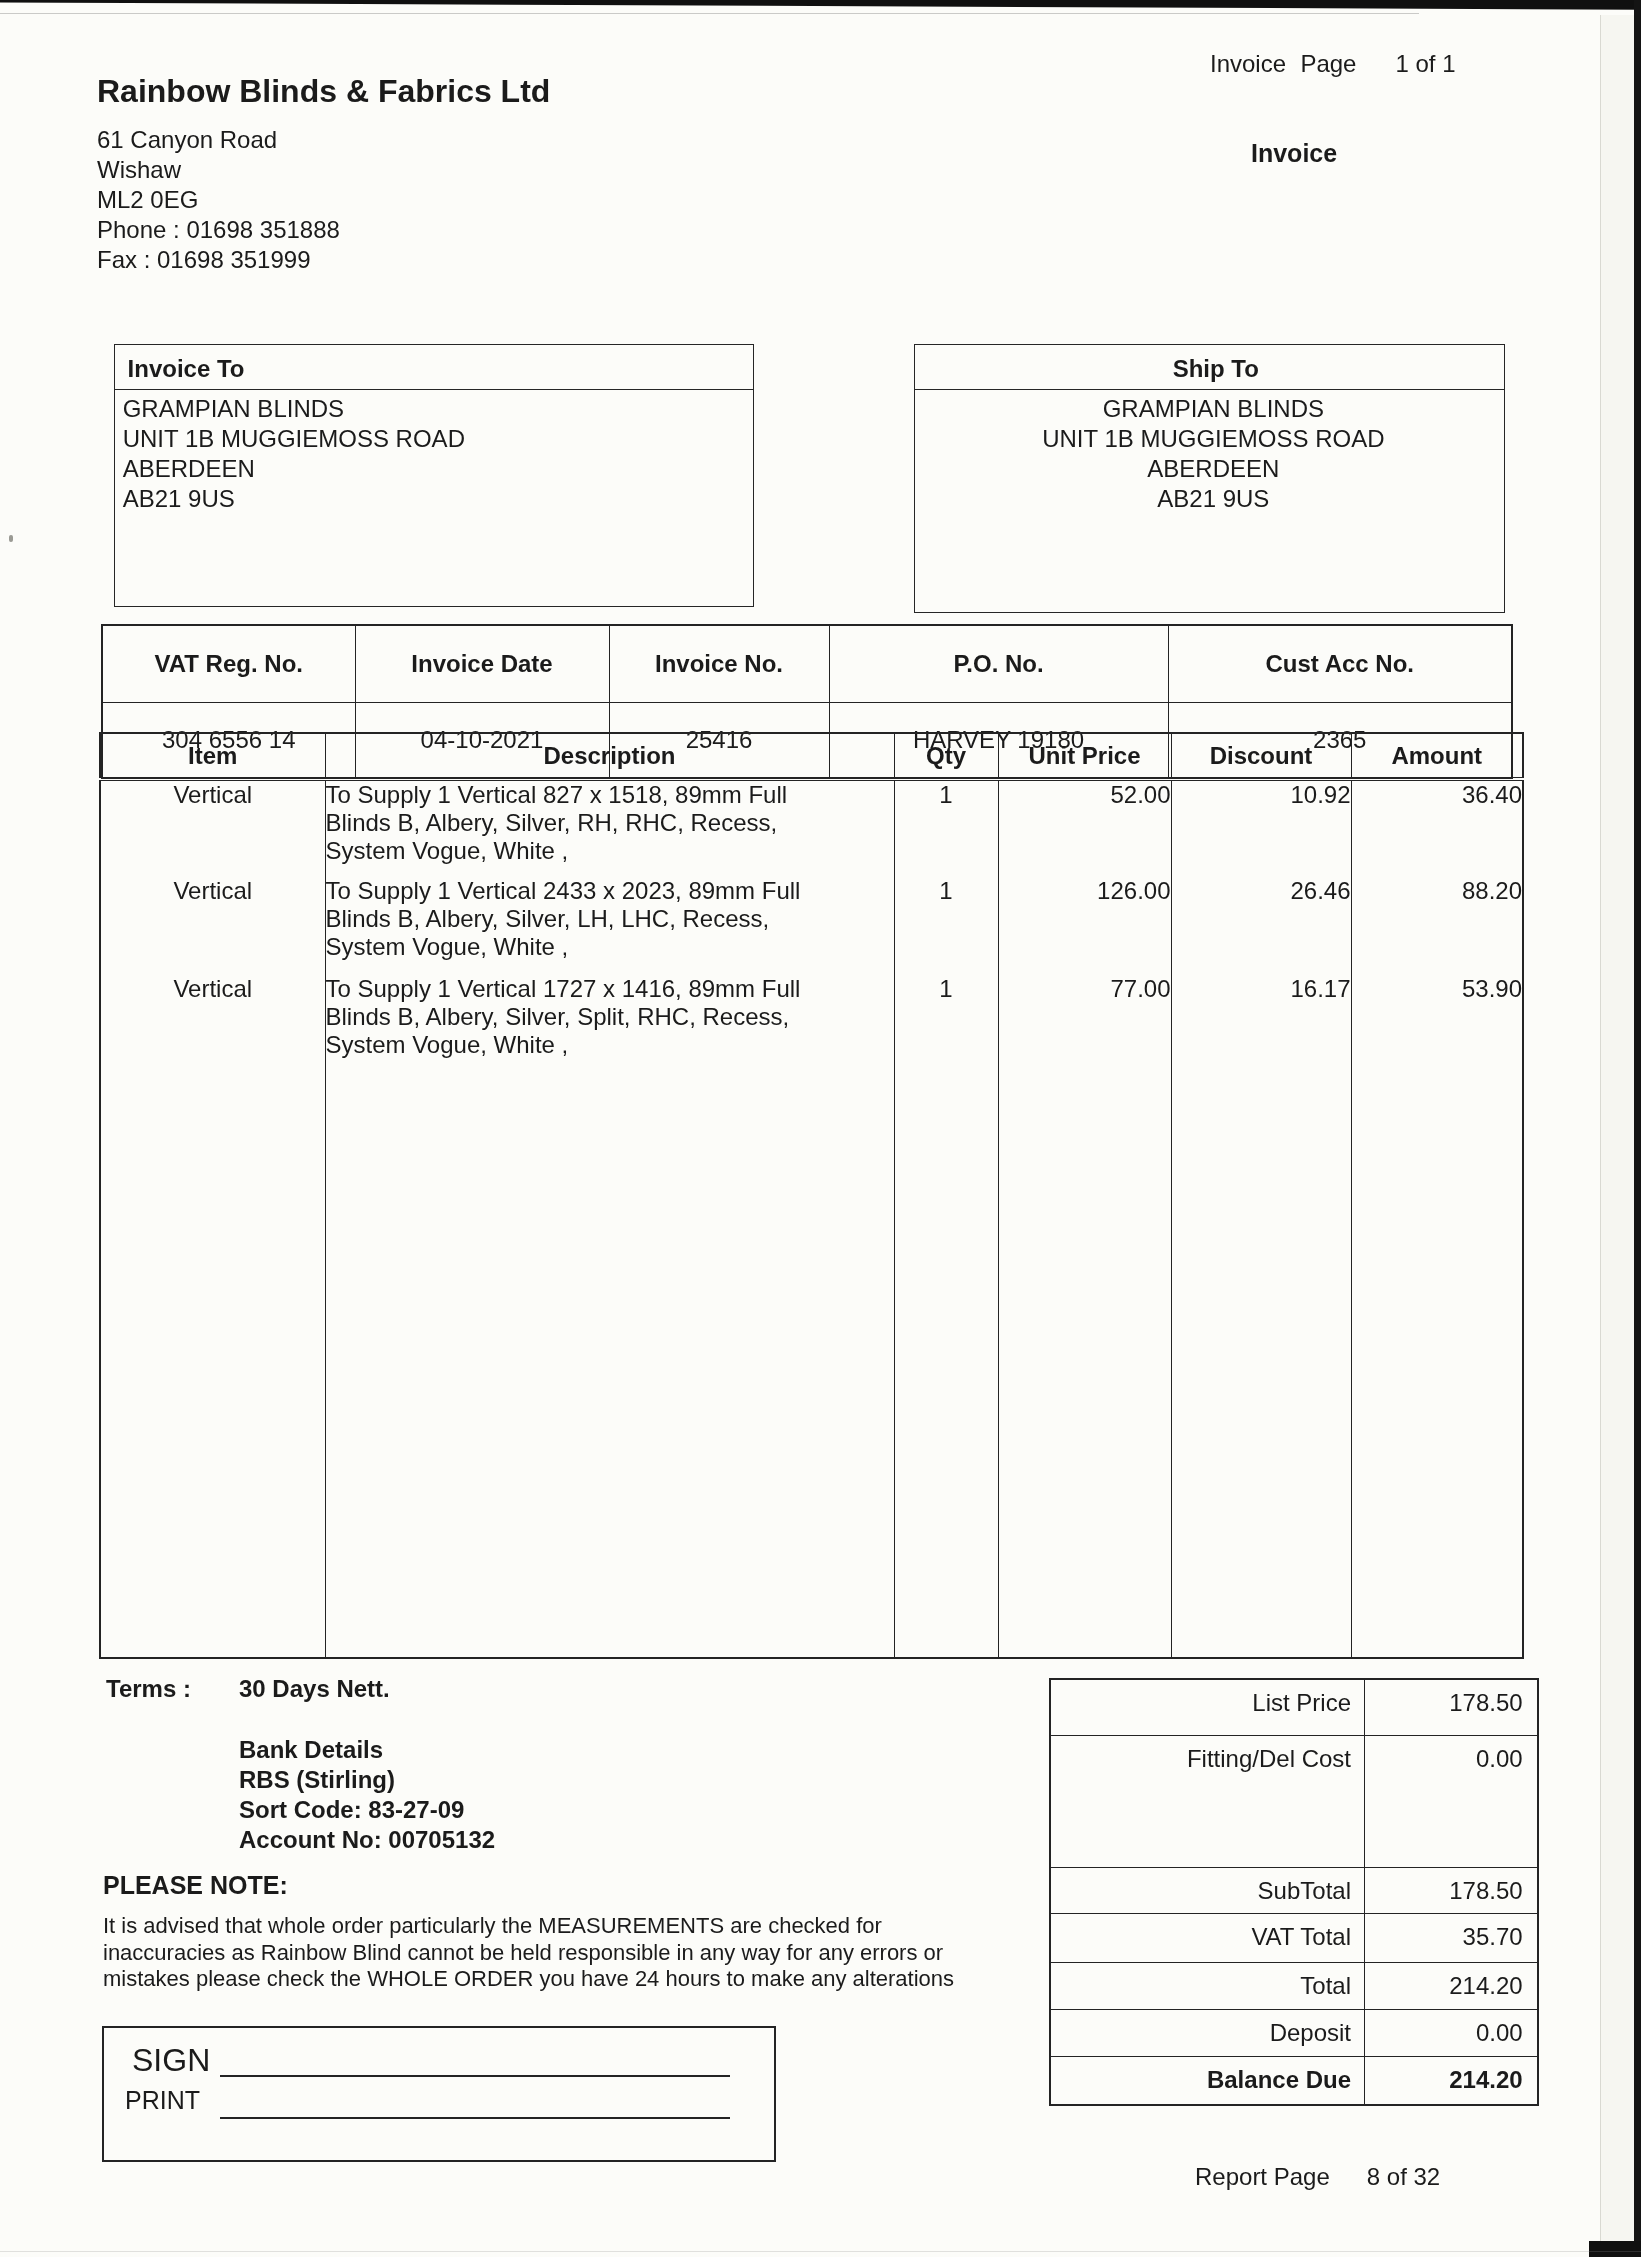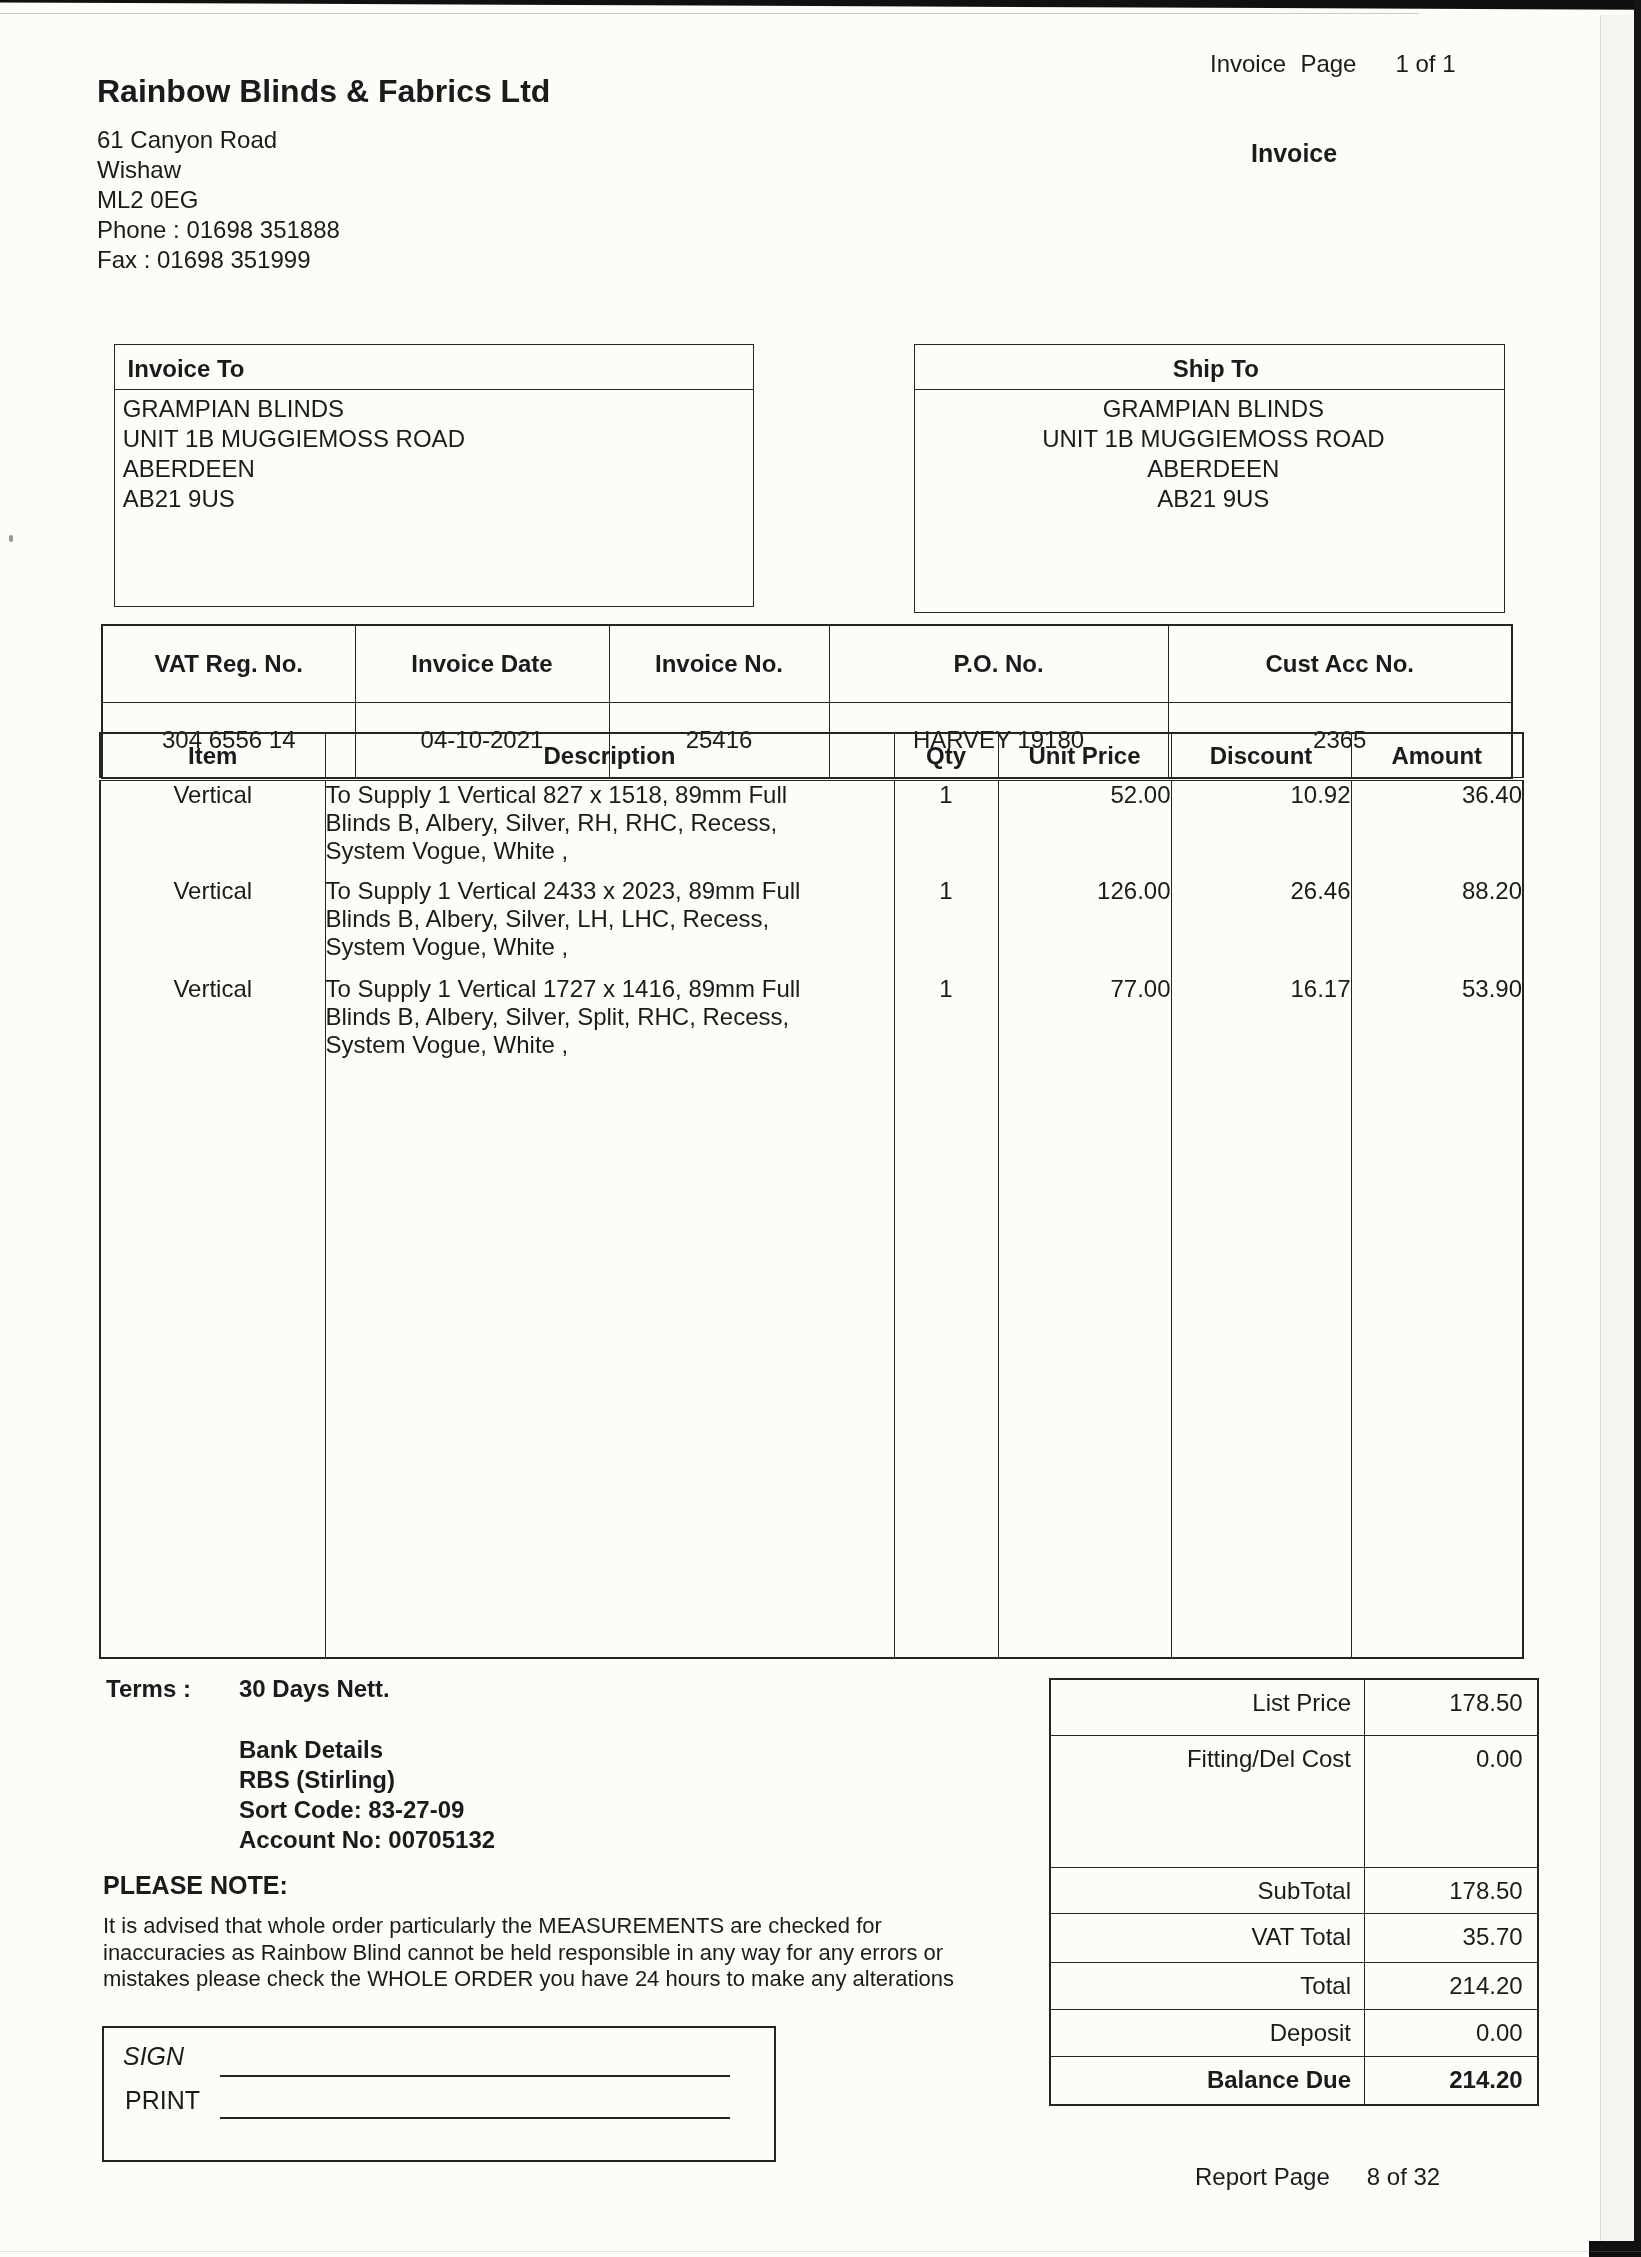--- a/index.html
+++ b/index.html
@@ -71,21 +71,21 @@
   .totals-table tr.r1 td{height:122px;}
   .totals-table tr.r2 td{height:36px;}
   .totals-table tr.r3 td{height:39px;}
   .totals-table tr.r4 td{height:37px;}
   .totals-table tr.r5 td{height:37px;}
   .totals-table tr.r6 td{height:38px;}
   .totals-table tr.balance td{font-weight:bold;}
 
   
   .sign-box{position:absolute;left:102px;top:2026px;width:670px;height:132px;border:2.9px solid #242424;}
-  .sign-label{position:absolute;left:19px;top:13.5px;font-size:25px;font-style:italic;}
+  .sign-label{position:absolute;left:28px;top:13.5px;font-size:32px;}
   .print-label{position:absolute;left:21px;top:58px;font-size:25px;}
   .sign-line{position:absolute;left:116px;top:47px;width:510px;height:1.9px;background:#242424;}
   .print-line{position:absolute;left:116px;top:89px;width:510px;height:1.9px;background:#242424;}
 
   
   .report-page-indicator{position:absolute;left:1195px;top:2163px;font-size:24px;display:flex;gap:37px;}
 </style>
 </head>
 <body>
 

